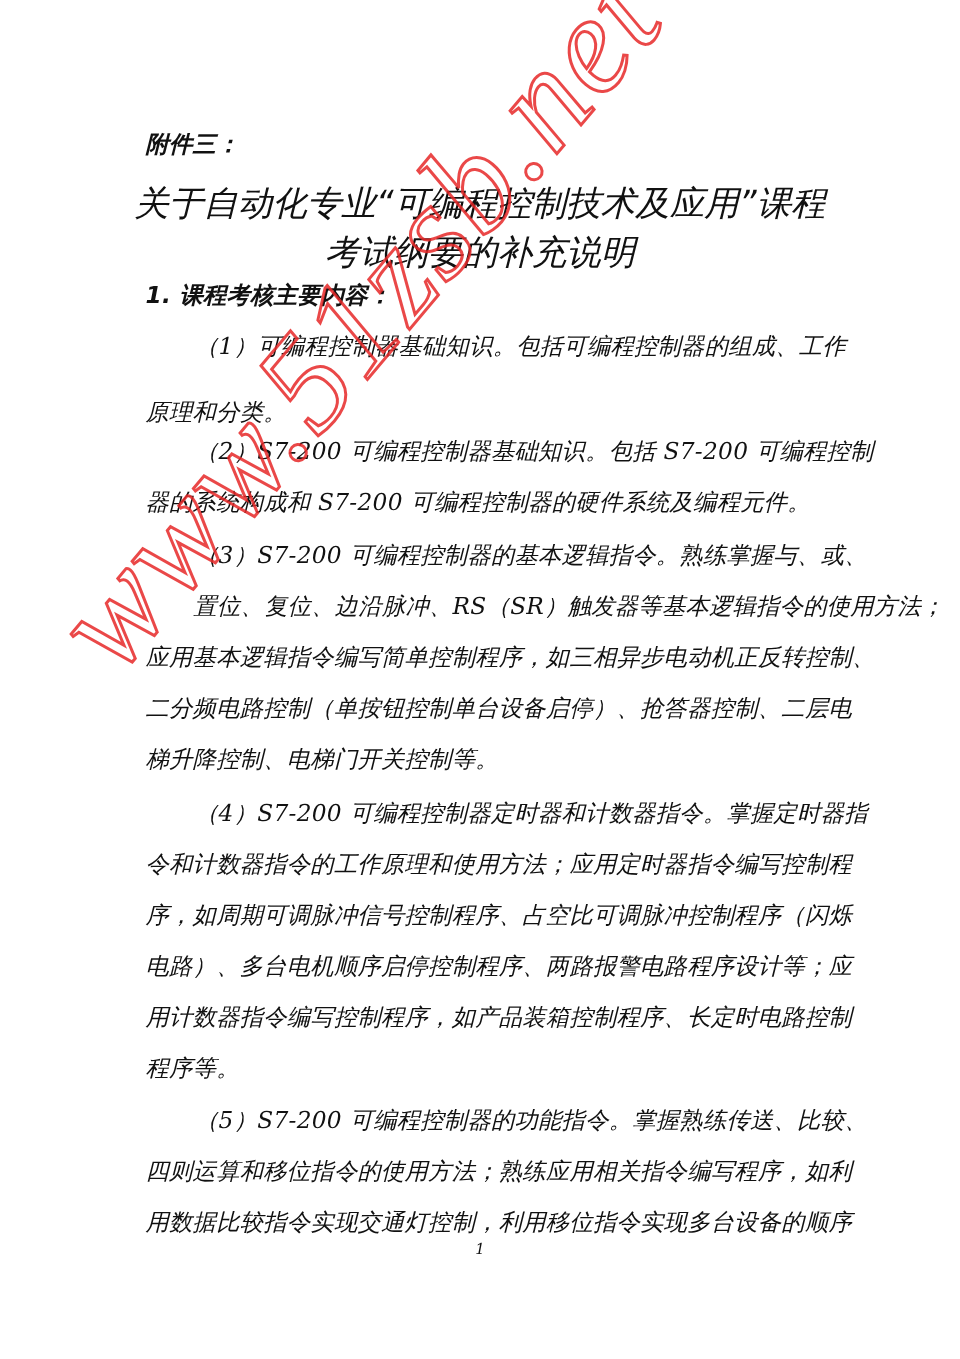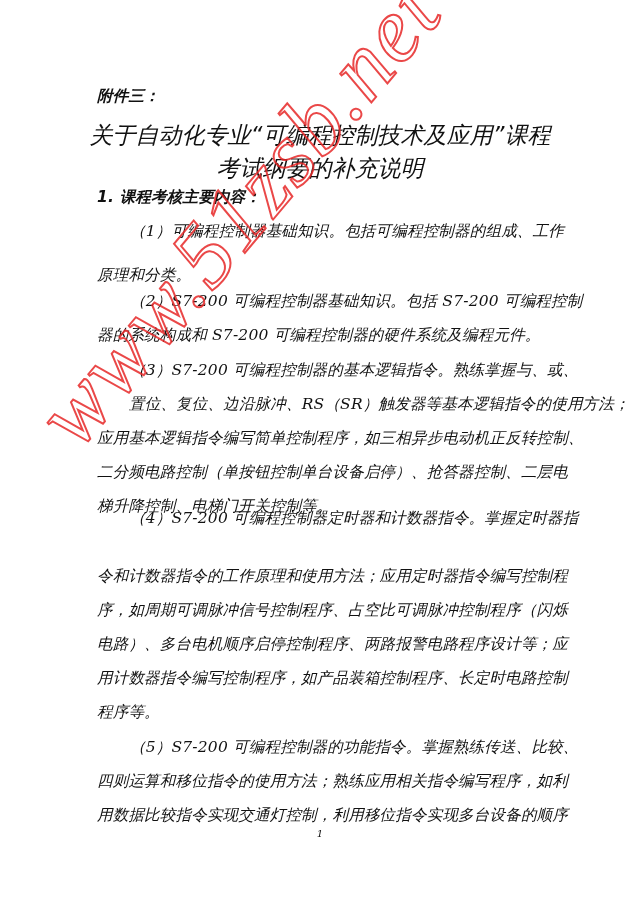--- a/index.html
+++ b/index.html
@@ -29,21 +29,21 @@
   <div id="body-lines">
       <div class="line indent" style="top: 221px;">（1）可编程控制器基础知识。包括可编程控制器的组成、工作</div>
       <div class="line" style="top: 265px;">原理和分类。</div>
       <div class="line indent" style="top: 291px;">（2）S7-200 可编程控制器基础知识。包括 S7-200 可编程控制</div>
       <div class="line" style="top: 325px;">器的系统构成和 S7-200 可编程控制器的硬件系统及编程元件。</div>
       <div class="line indent" style="top: 360px;">（3）S7-200 可编程控制器的基本逻辑指令。熟练掌握与、或、</div>
       <div class="line" style="top: 394px; margin-left: 32px;">置位、复位、边沿脉冲、RS（SR）触发器等基本逻辑指令的使用方法；</div>
       <div class="line" style="top: 428px;">应用基本逻辑指令编写简单控制程序，如三相异步电动机正反转控制、</div>
       <div class="line" style="top: 462px; text-align: right;">二分频电路控制（单按钮控制单台设备启停）、抢答器控制、二层电</div>
       <div class="line" style="top: 496px;">梯升降控制、电梯门开关控制等。</div>
-      <div class="line indent" style="top: 508px;">（4）S7-200 可编程控制器定时器和计数器指令。掌握定时器指</div>
+      <div class="line indent" style="top: 532px;">（4）S7-200 可编程控制器定时器和计数器指令。掌握定时器指</div>
       <div class="line" style="top: 566px;">令和计数器指令的工作原理和使用方法；应用定时器指令编写控制程</div>
       <div class="line" style="top: 600px;">序，如周期可调脉冲信号控制程序、占空比可调脉冲控制程序（闪烁</div>
       <div class="line" style="top: 634px;">电路）、多台电机顺序启停控制程序、两路报警电路程序设计等；应</div>
       <div class="line" style="top: 668px;">用计数器指令编写控制程序，如产品装箱控制程序、长定时电路控制</div>
       <div class="line" style="top: 702px;">程序等。</div>
       <div class="line indent" style="top: 737px;">（5）S7-200 可编程控制器的功能指令。掌握熟练传送、比较、</div>
       <div class="line" style="top: 771px;">四则运算和移位指令的使用方法；熟练应用相关指令编写程序，如利</div>
       <div class="line" style="top: 805px;">用数据比较指令实现交通灯控制，利用移位指令实现多台设备的顺序</div>
     </div>
 

